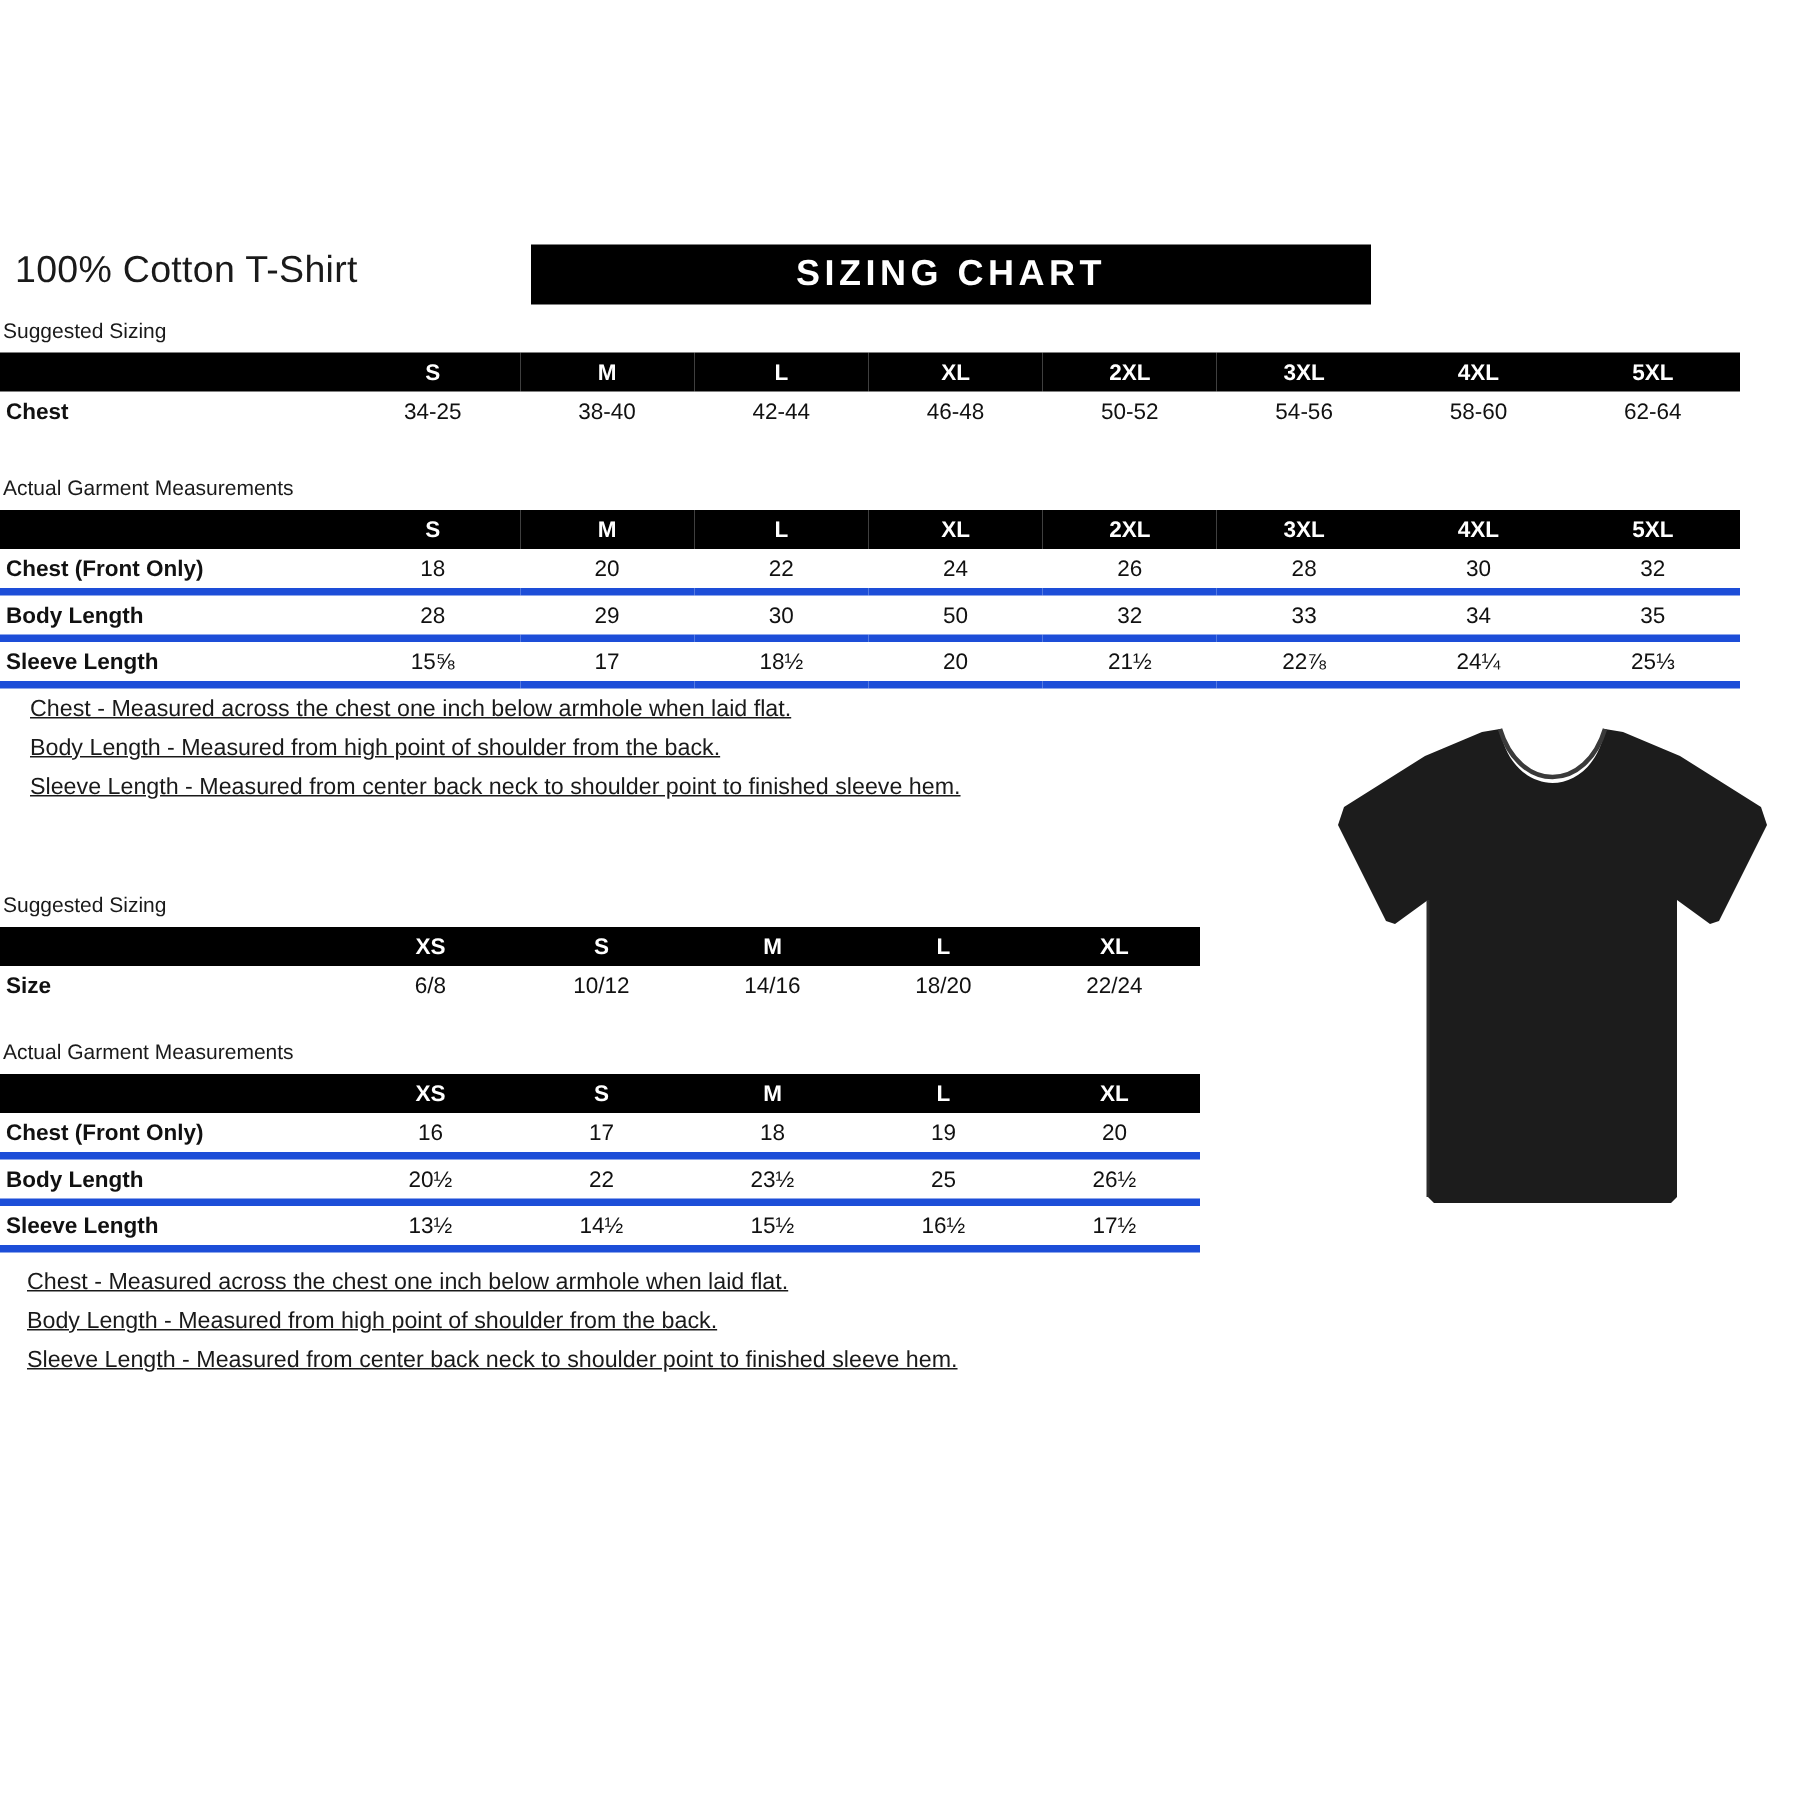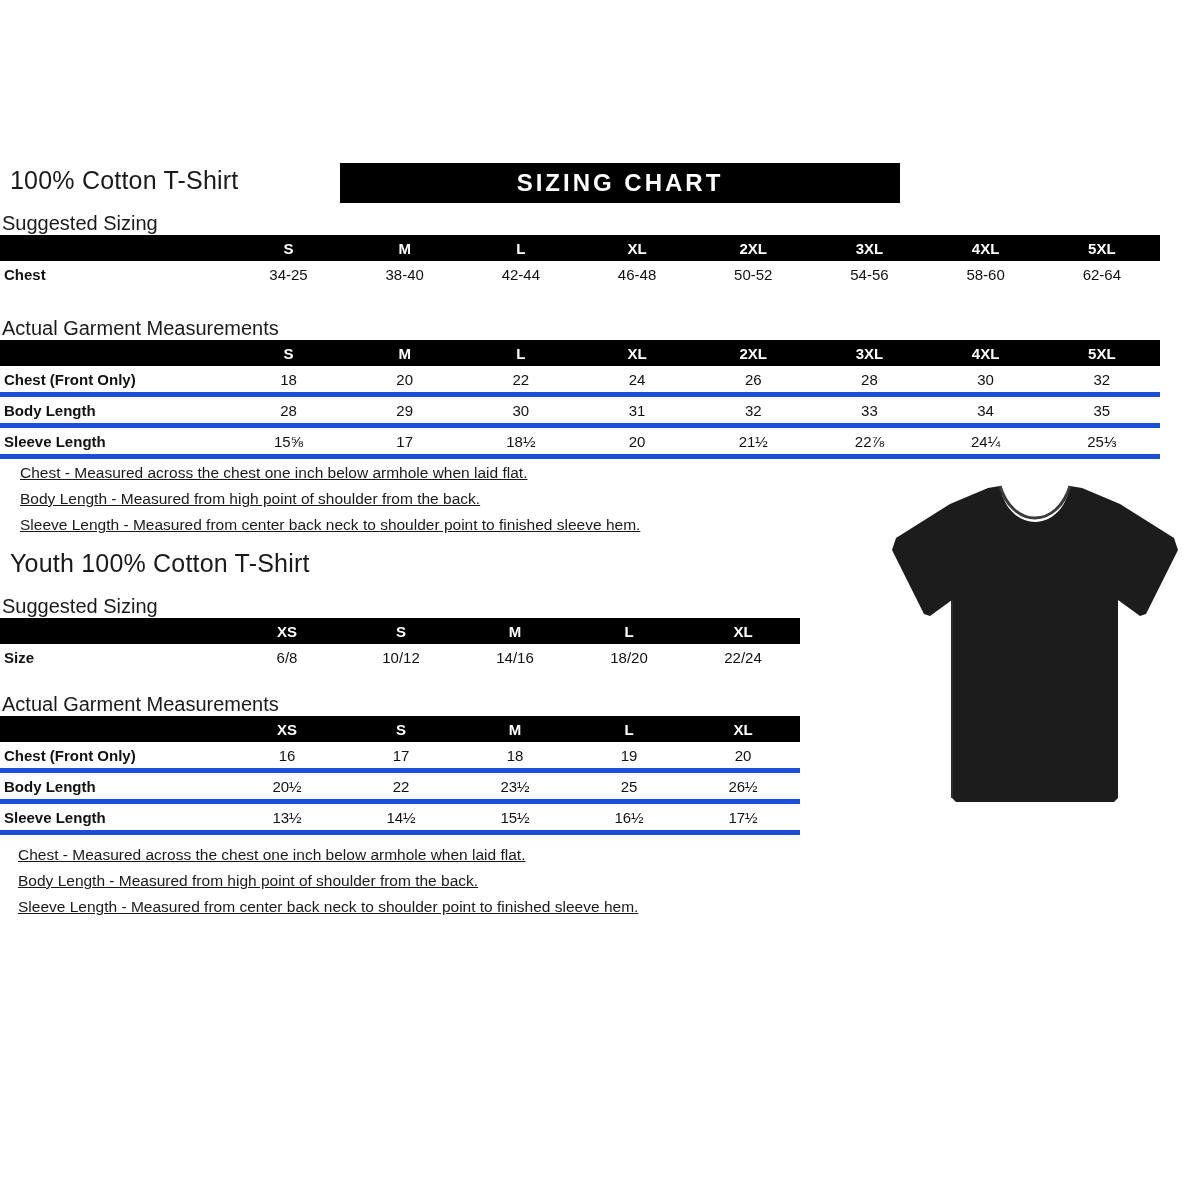--- a/index.html
+++ b/index.html
@@ -37,40 +37,40 @@
     position: absolute;
     left: 10px;
     top: 549px;
     font-size: 25px;
     letter-spacing: 0.2px;
     color: #1a1a1a;
     white-space: nowrap;
   }
   .sizing-banner {
     position: absolute;
-    left: 340px;
+    left: 354px;
     top: 163px;
     width: 560px;
     height: 40px;
     background: #000000;
   }
   .sizing-banner span {
     display: block;
     text-align: center;
     color: #ffffff;
     font-size: 24px;
     font-weight: bold;
     letter-spacing: 3px;
     line-height: 40px;
   }
 
   .sublabel {
     position: absolute;
     left: 2px;
-    font-size: 20px;
+    font-size: 14px;
     color: #1a1a1a;
     white-space: nowrap;
   }
   .sublabel.a1 { top: 212px; }
   .sublabel.a2 { top: 317px; }
   .sublabel.y1 { top: 595px; }
   .sublabel.y2 { top: 693px; }
 
   
   table.sz {
@@ -233,21 +233,21 @@
         <td>26</td>
         <td>28</td>
         <td>30</td>
         <td>32</td>
       </tr>
       <tr>
         <td class="rowlabel">Body Length</td>
         <td>28</td>
         <td>29</td>
         <td>30</td>
-        <td>31</td>
+        <td>50</td>
         <td>32</td>
         <td>33</td>
         <td>34</td>
         <td>35</td>
       </tr>
       <tr>
         <td class="rowlabel">Sleeve Length</td>
         <td>15⅝</td>
         <td>17</td>
         <td>18½</td>
@@ -259,21 +259,20 @@
       </tr>
     </tbody>
   </table>
 
   <div class="notes adult">
     <div>Chest - Measured across the chest one inch below armhole when laid flat.</div>
     <div>Body Length - Measured from high point of shoulder from the back.</div>
     <div>Sleeve Length - Measured from center back neck to shoulder point to finished sleeve hem.</div>
   </div>
 
-  <div class="youth-title">Youth 100% Cotton T-Shirt</div>
 
   <div class="sublabel y1">Suggested Sizing</div>
 
   <table class="sz plain" id="youth-suggested">
     <colgroup>
       <col style="width:230px">
         <col style="width:114px">
         <col style="width:114px">
         <col style="width:114px">
       <col style="width:114px">

